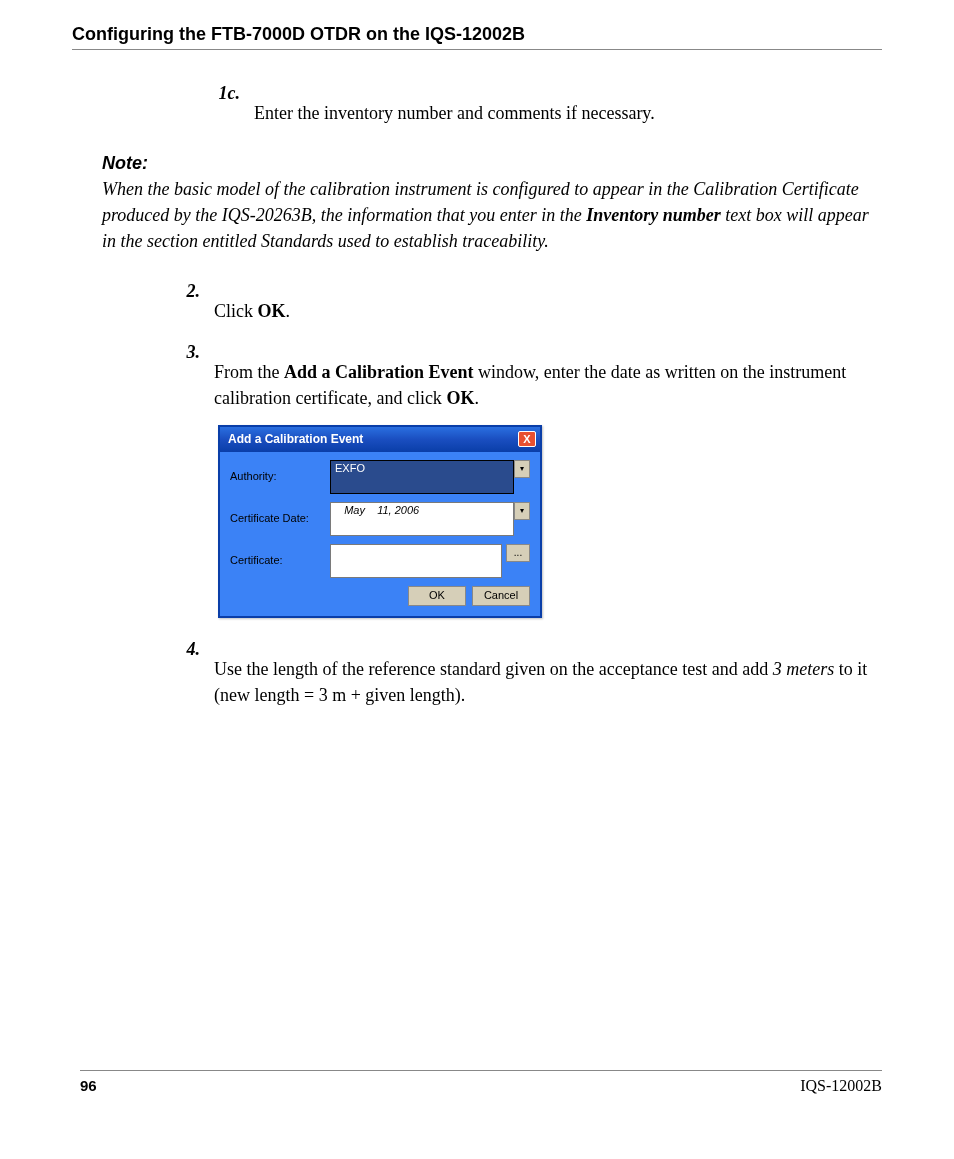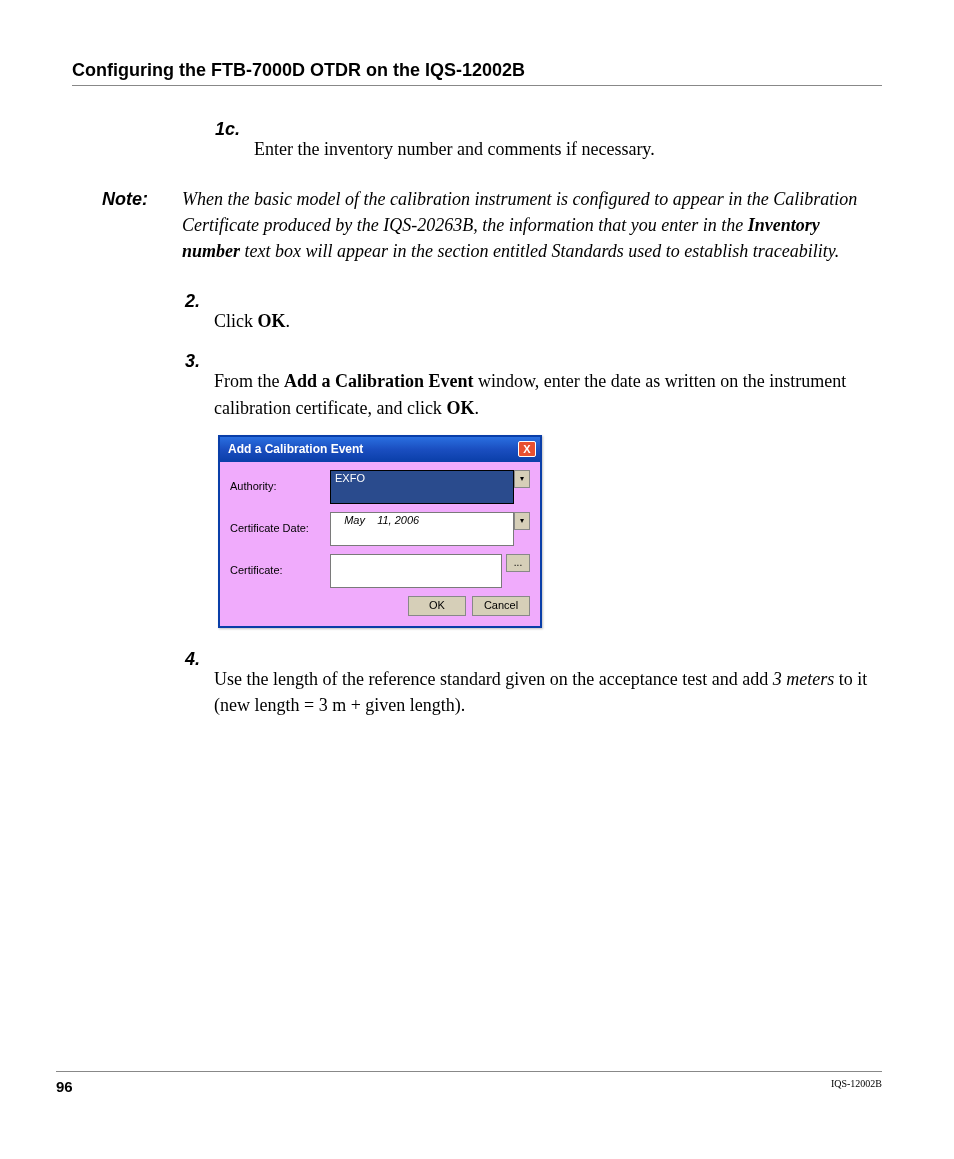--- a/index.html
+++ b/index.html
@@ -7,21 +7,21 @@
     padding: 0;
     background: #fff;
     font-family: Georgia, "Times New Roman", serif;
     color: #000;
     width: 954px;
     height: 1159px;
     position: relative;
     box-sizing: border-box;
   }
   .page {
-    padding: 60px 72px 50px 72px;
+    padding: 24px 72px 50px 72px;
     box-sizing: border-box;
     height: 100%;
     position: relative;
   }
   .header-title {
     font-family: "Segoe UI", Arial, sans-serif;
     font-weight: 700;
     font-size: 18px;
     margin-bottom: 4px;
   }
@@ -40,34 +40,35 @@
     line-height: 1.45;
   }
   .step-row {
     display: flex;
     margin-bottom: 14px;
   }
   .step-num {
     min-width: 38px;
     text-align: right;
     padding-right: 14px;
-    font-family: Liberation Sans, sans-serif;
+    font-family: Liberation Serif, serif;
     font-weight: 700;
     font-style: italic;
   }
   .step-content {
     flex: 1;
     margin-top: 20px;
   }
   .indent-1c {
     margin-left: 130px;
   }
   .note-row {
     display: flex;
     margin: 24px 0 24px 30px;
+    flex-direction: column;
   }
   .note-label {
     font-family: "Segoe UI", Arial, sans-serif;
     font-weight: 700;
     font-style: italic;
     min-width: 70px;
     padding-right: 10px;
   }
   .note-body {
     font-style: italic;
@@ -116,21 +117,21 @@
     color: #fff;
     display: flex;
     align-items: center;
     justify-content: center;
     font-weight: 700;
     font-size: 11px;
     line-height: 1;
     box-sizing: border-box;
   }
   .dlg-body {
-    background: #f0abfc;
+    background: #3b82f6;
     padding: 8px 10px 10px 10px;
   }
   .dlg-row {
     display: flex;
     align-items: center;
     margin-bottom: 8px;
   }
   .dlg-label {
     width: 100px;
     color: #000;
@@ -191,40 +192,40 @@
     background: #d6cfb8;
     font-size: 11px;
     display: flex;
     align-items: center;
     justify-content: center;
     box-sizing: border-box;
   }
   
   .footer {
     position: absolute;
-    left: 56px;
+    left: 80px;
     right: 72px;
     bottom: 64px;
   }
   .footer-rule {
     border: none;
     border-top: 1.5px solid #888;
     margin: 0 0 6px 0;
   }
   .footer-row {
     display: flex;
     justify-content: space-between;
     font-size: 15px;
   }
   .footer-page {
     font-family: "Segoe UI", Arial, sans-serif;
     font-weight: 700;
   }
   .footer-model {
-    font-size: 10px;
+    font-size: 16px;
   }
 </style>
 </head>
 <body>
 
 <div class="page">
 
   <div class="header-title">Configuring the FTB-7000D OTDR on the IQS-12002B</div>
   <hr class="header-rule">
 

